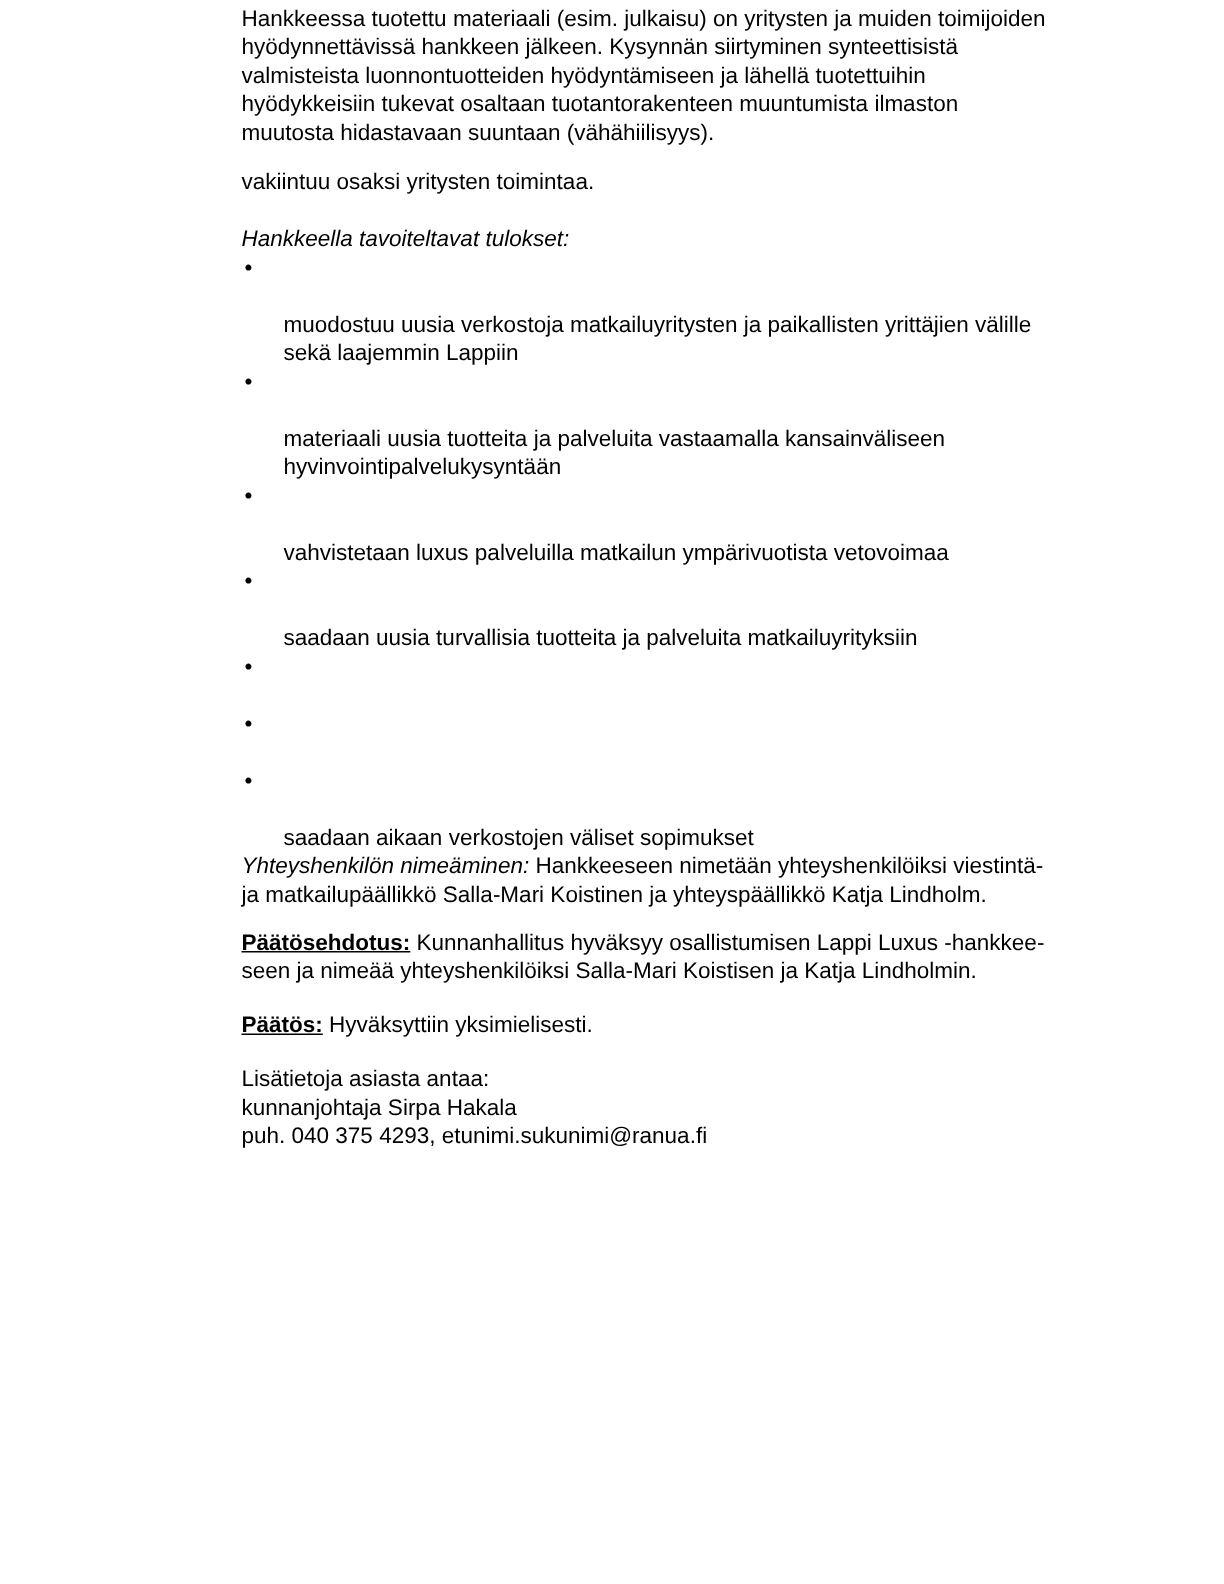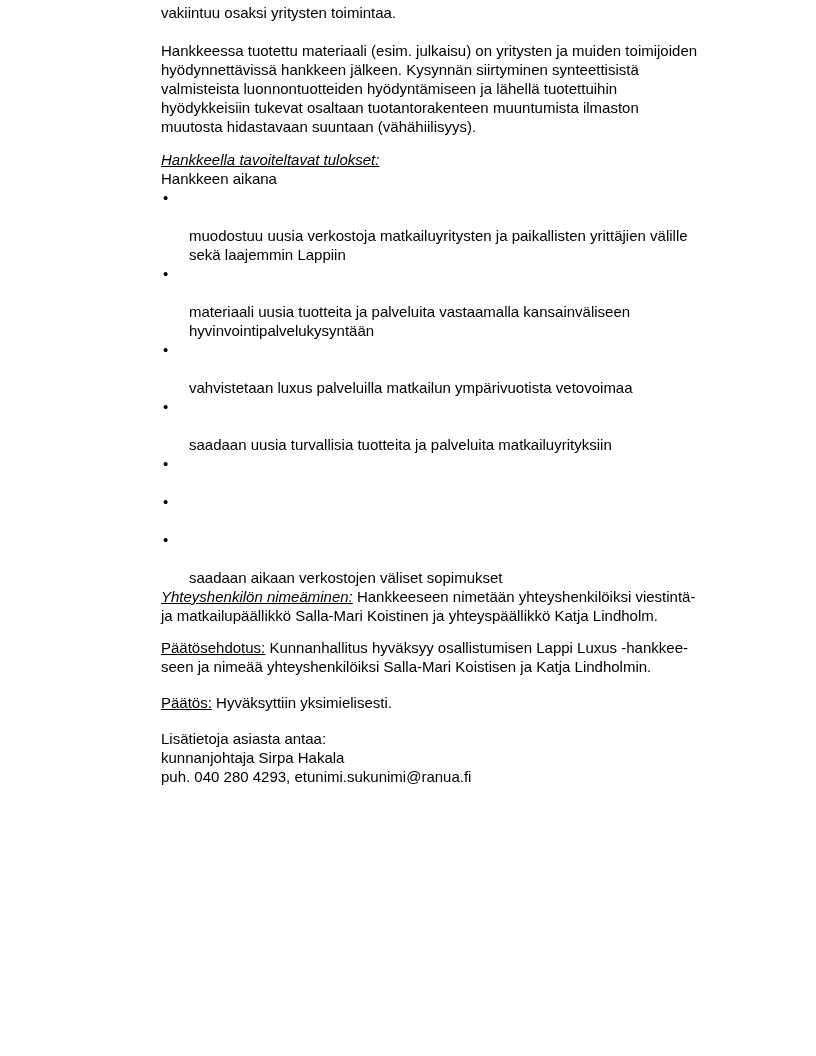--- a/index.html
+++ b/index.html
@@ -26,23 +26,23 @@
   }
   .para, .line {
     margin: 0;
     white-space: pre-line;
   }
   .mb-1line   { margin-bottom: 19px; }
   .mb-para    { margin-bottom: 14px; }
   .mb-big     { margin-bottom: 29px; }
   .mb-mid     { margin-bottom: 13px; }
   .mb-sec     { margin-bottom: 17px; }
-  .italic     { font-style: italic; text-decoration: underline; }
+  .italic     { font-style: italic; }
   .lead-bold-underline {
-    font-weight: normal;
+    font-weight: bold;
     text-decoration: underline;
   }
   ul.bullets {
     list-style: none;
     margin: 0;
     padding: 0;
   }
   ul.bullets li {
     position: relative;
     padding-left: 28px;
@@ -55,31 +55,30 @@
     top: 0;
     white-space: normal;
   }
 </style>
 </head>
 <body>
 
 <div class="page">
   <div class="content">
 
-    <p class="para mb-1line">vakiintuu osaksi yritysten toimintaa.</p>
-
     <p class="para mb-para">Hankkeessa tuotettu materiaali (esim. julkaisu) on yritysten ja muiden toimijoiden
 hyödynnettävissä hankkeen jälkeen. Kysynnän siirtyminen synteettisistä
 valmisteista luonnontuotteiden hyödyntämiseen ja lähellä tuotettuihin
 hyödykkeisiin tukevat osaltaan tuotantorakenteen muuntumista ilmaston
 muutosta hidastavaan suuntaan (vähähiilisyys).</p>
 
+    <p class="para mb-1line">vakiintuu osaksi yritysten toimintaa.</p>
+
     <p class="line italic">Hankkeella tavoiteltavat tulokset:</p>
 
-    <p class="line">Hankkeen aikana</p>
 
     <ul class="bullets mb-big">
       <li>
         <span class="marker">•</span>
         <span>muodostuu uusia verkostoja matkailuyritysten ja paikallisten yrittäjien välille
 sekä laajemmin Lappiin</span>
       </li>
       <li>
         <span class="marker">•</span>
         <span>materiaali uusia tuotteita ja palveluita vastaamalla kansainväliseen
@@ -108,16 +107,16 @@
     <p class="para mb-mid"><span class="italic">Yhteyshenkilön nimeäminen:</span><span> Hankkeeseen nimetään yhteyshenkilöiksi viestintä-
 ja matkailupäällikkö Salla-Mari Koistinen ja yhteyspäällikkö Katja Lindholm.</span></p>
 
     <p class="para mb-sec"><span class="lead-bold-underline">Päätösehdotus:</span><span> Kunnanhallitus hyväksyy osallistumisen Lappi Luxus -hankkee-
 seen ja nimeää yhteyshenkilöiksi Salla-Mari Koistisen ja Katja Lindholmin.</span></p>
 
     <p class="para mb-sec"><span class="lead-bold-underline">Päätös:</span><span> Hyväksyttiin yksimielisesti.</span></p>
 
     <p class="line">Lisätietoja asiasta antaa:</p>
     <p class="line">kunnanjohtaja Sirpa Hakala</p>
-    <p class="line">puh. 040 280 4293, etunimi.sukunimi@ranua.fi</p>
+    <p class="line">puh. 040 375 4293, etunimi.sukunimi@ranua.fi</p>
 
   </div>
 </div>
 
 </body></html>

